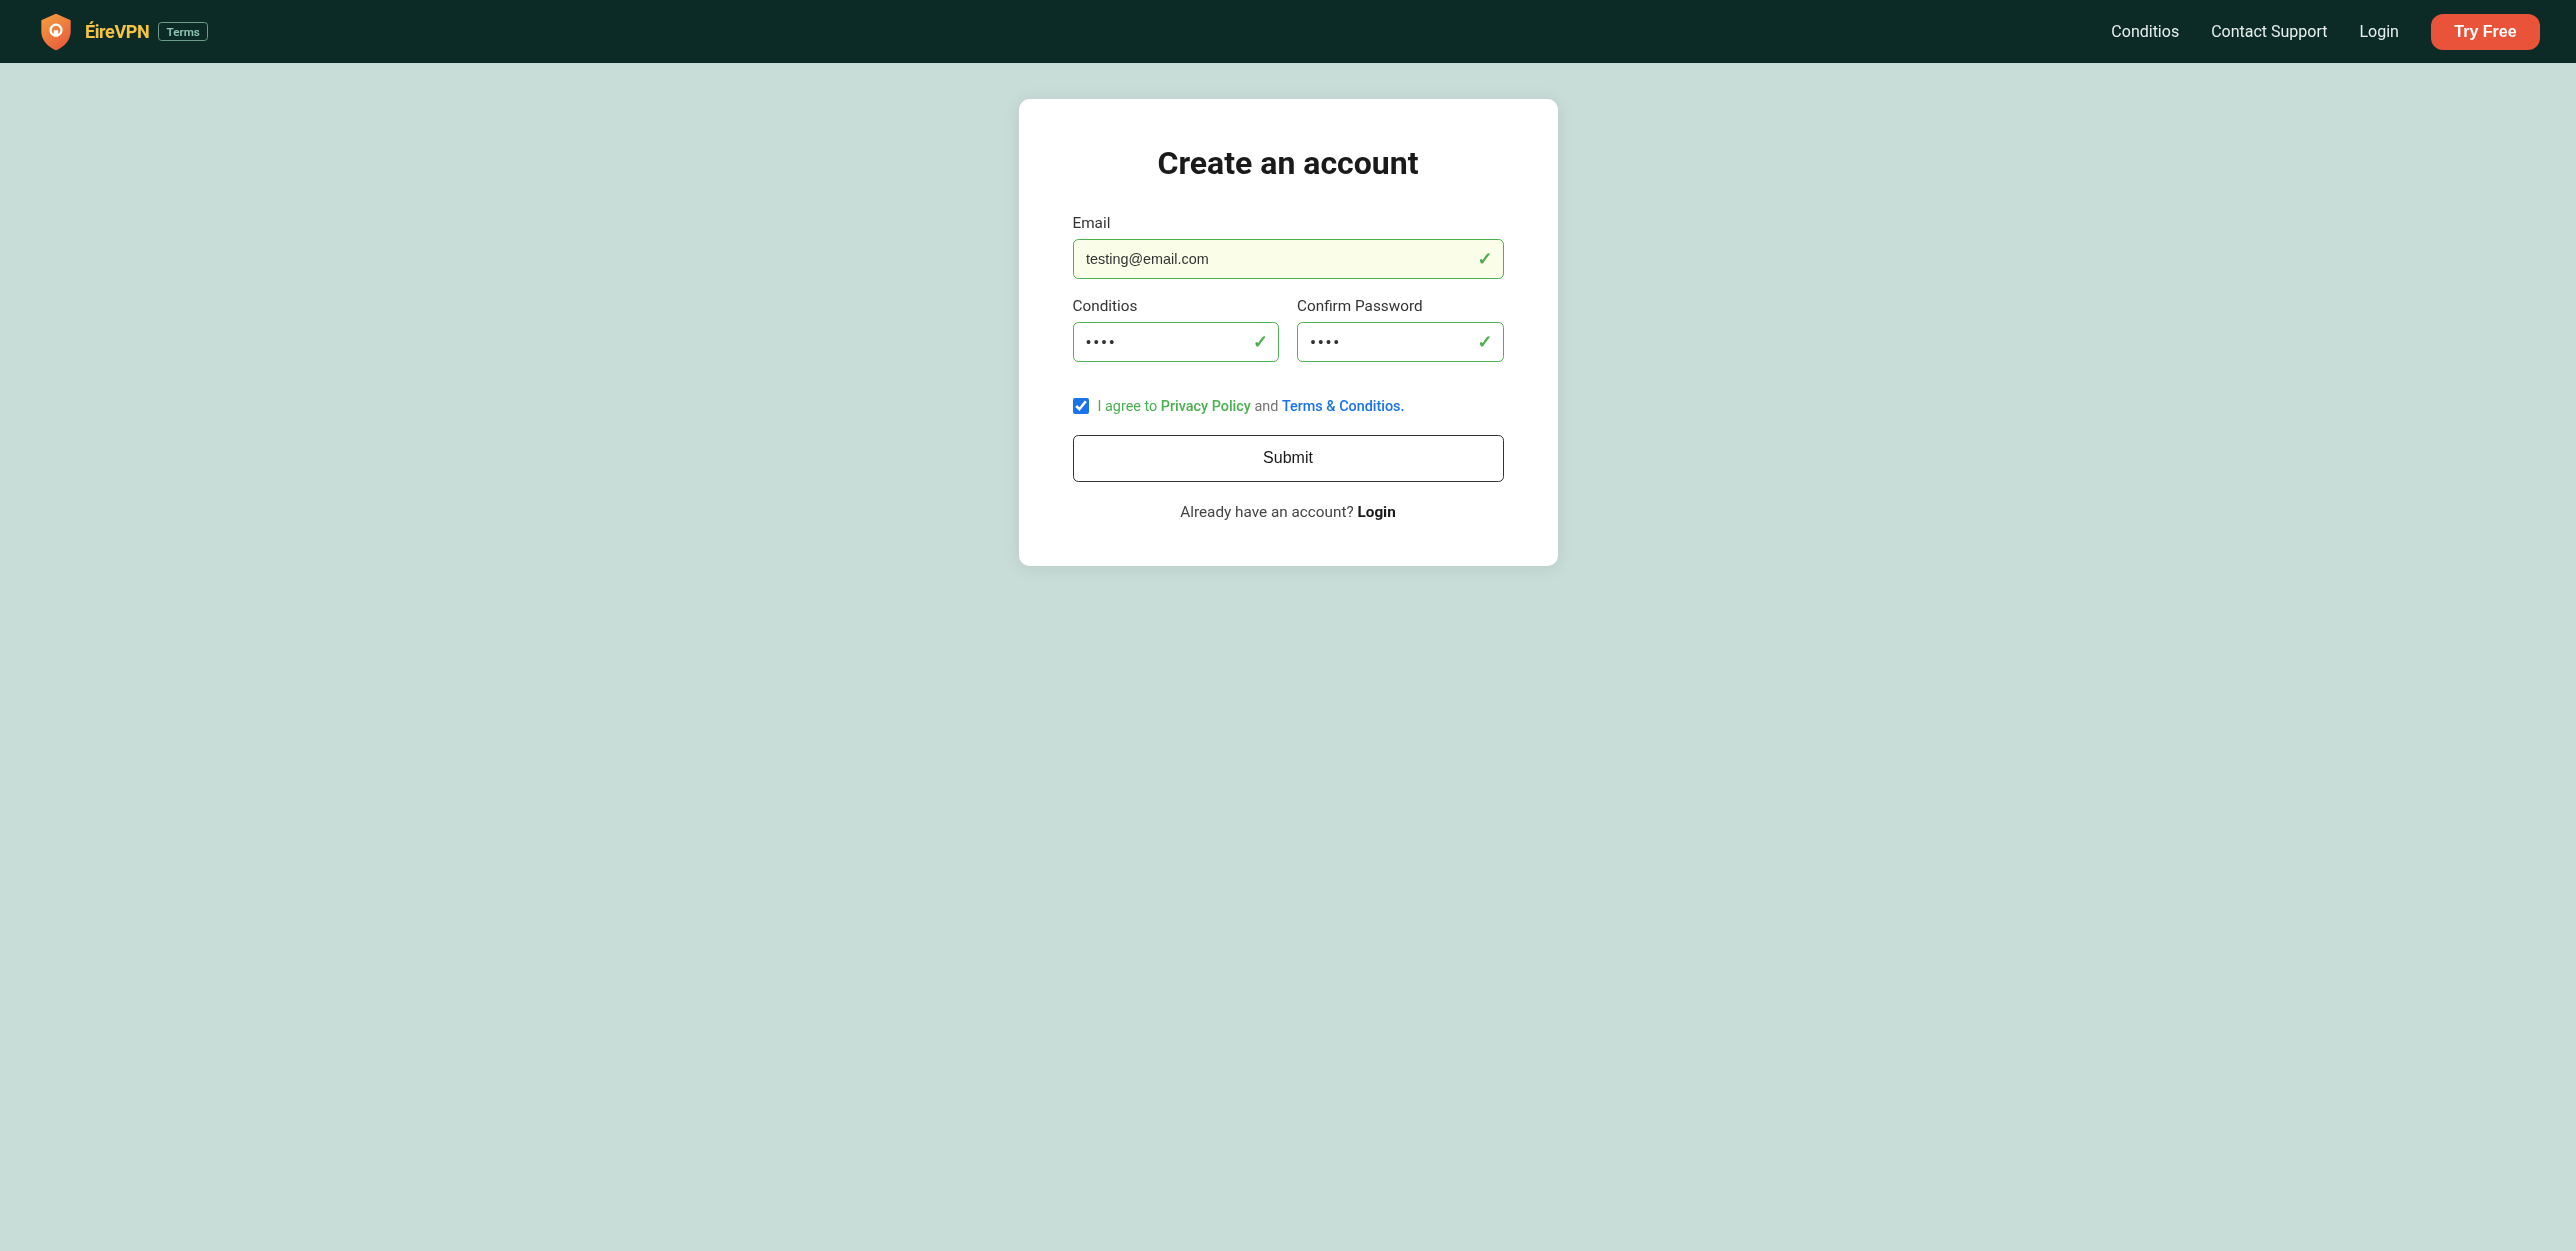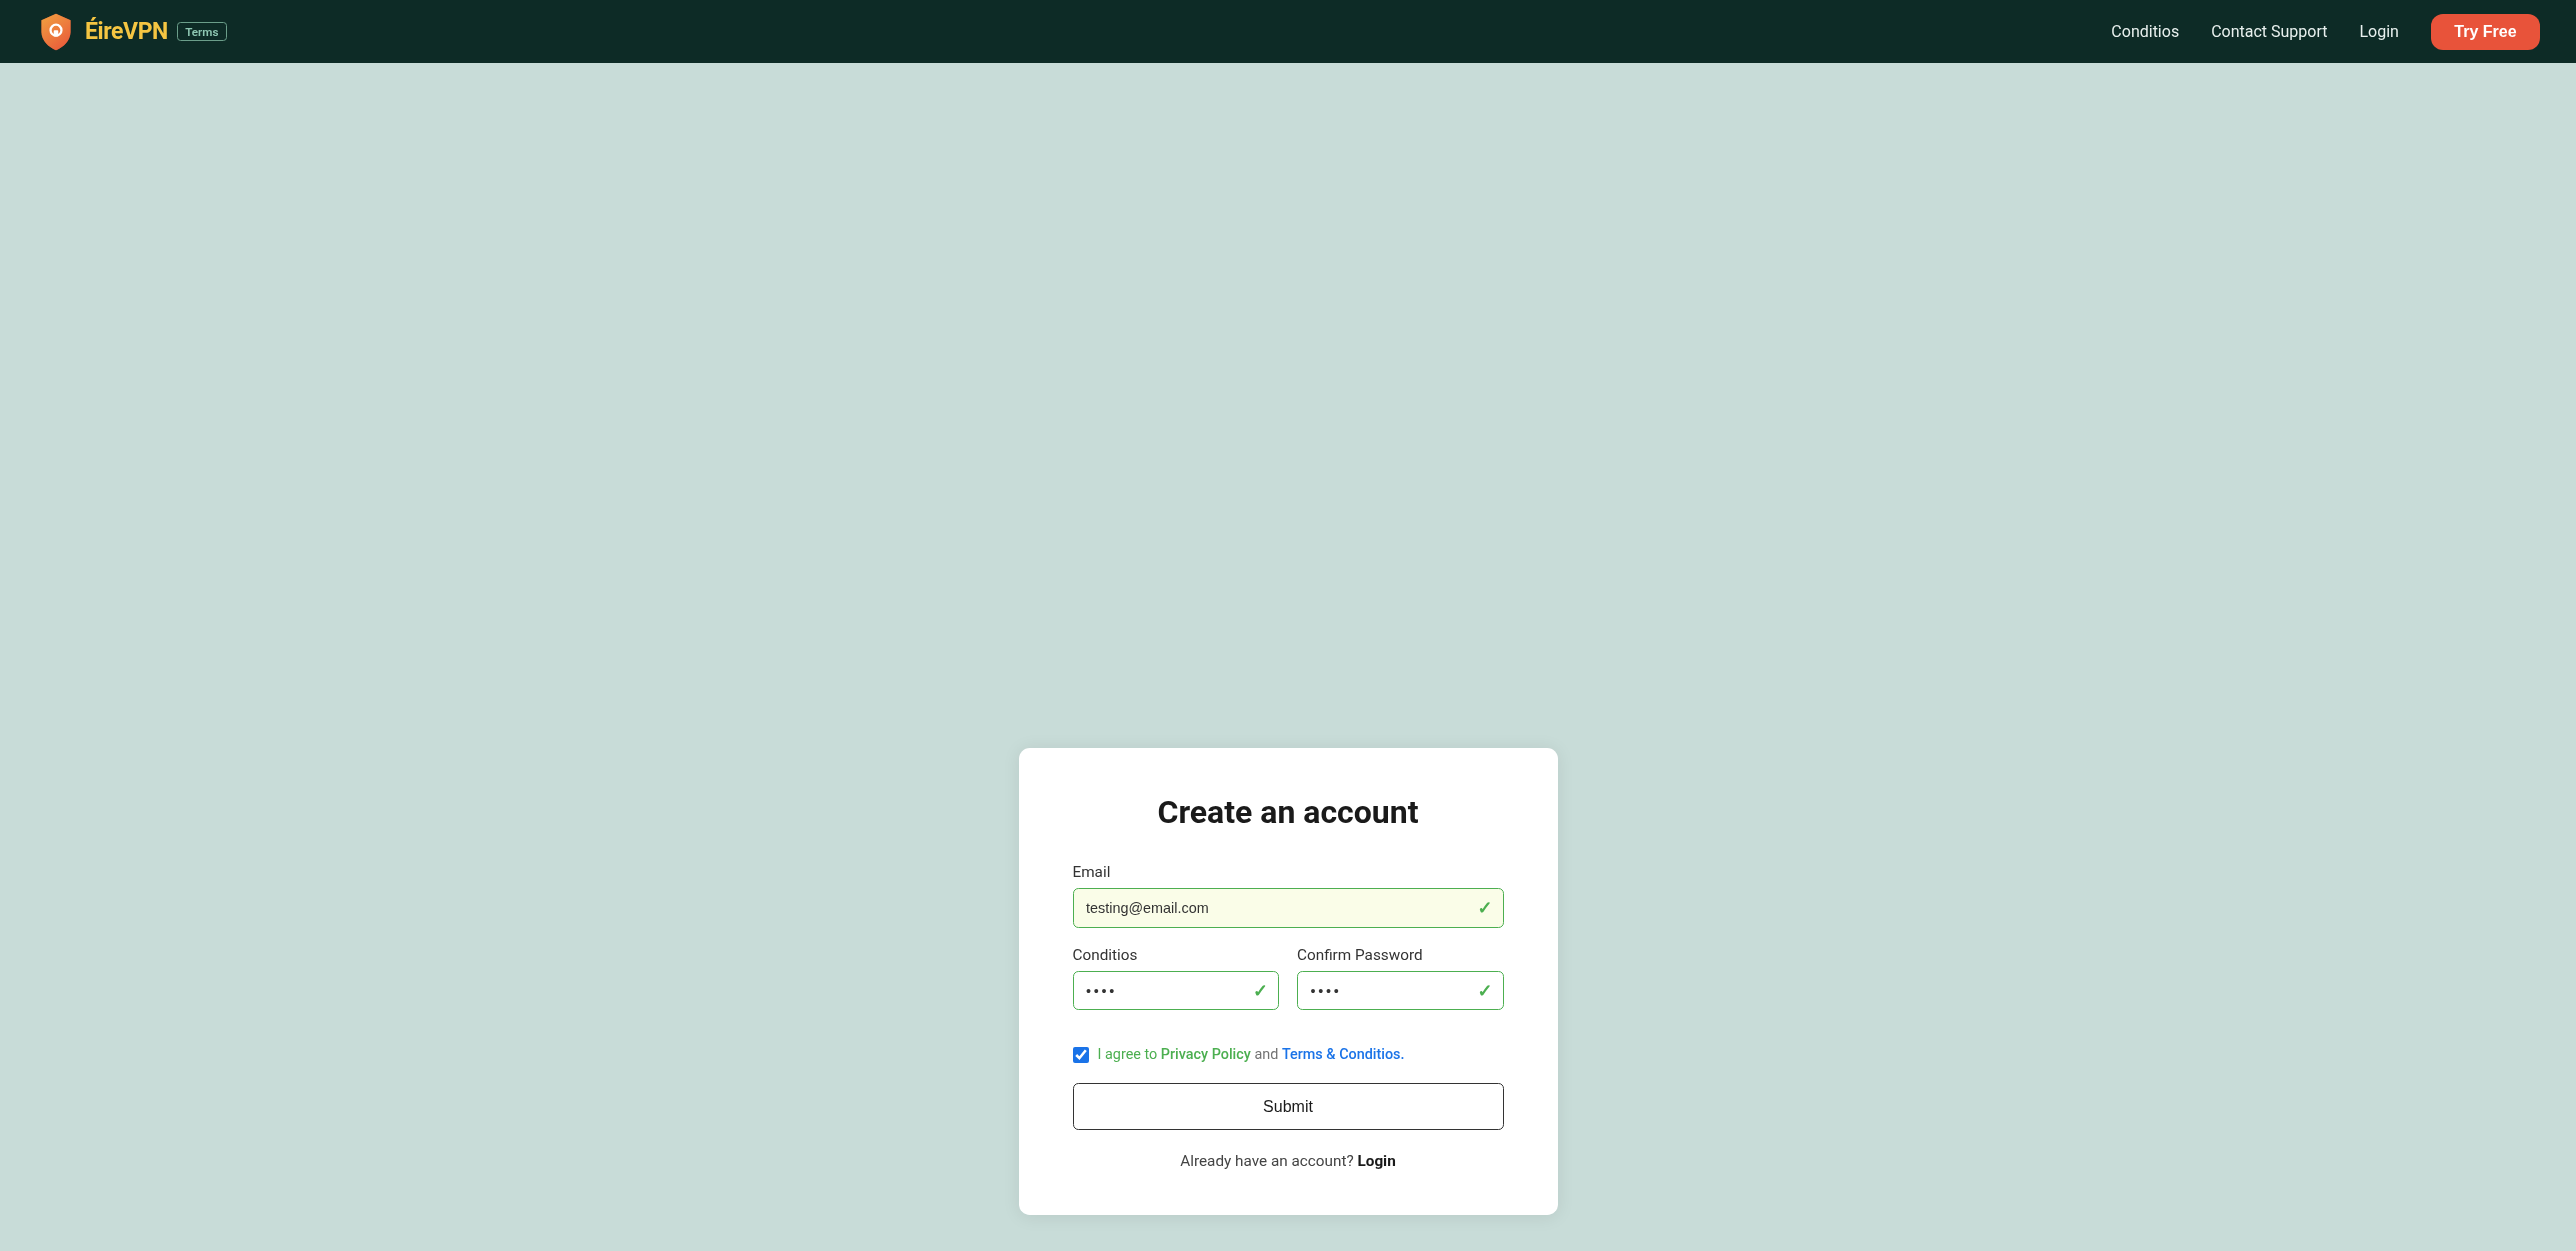--- a/index.html
+++ b/index.html
@@ -30,21 +30,21 @@
       gap: 9px;
     }
 
     .logo-icon {
       width: 40px;
       height: 40px;
     }
 
     .logo-text {
       color: #f5c542;
-      font-size: 23px;
+      font-size: 18px;
       font-weight: 700;
       letter-spacing: -0.4px;
     }
 
     .beta-badge {
       background-color: transparent;
       border: 1.3px solid #6b9e8a;
       color: #8ec6b2;
       font-size: 11.7px;
       font-weight: 600;
@@ -73,21 +73,21 @@
       border-radius: 12px;
       font-size: 16px;
       font-weight: 600;
       cursor: pointer;
     }
 
     
     .page-content {
       display: flex;
       justify-content: center;
-      align-items: flex-end;
+      align-items: flex-start;
       min-height: calc(100vh - 63px);
       padding: 36px 35px;
     }
 
     .card {
       background: white;
       border-radius: 10.8px;
       padding: 45px 54px 45px 54px;
       width: 539px;
       box-shadow: 0 1.8px 18px rgba(0,0,0,0.08);

